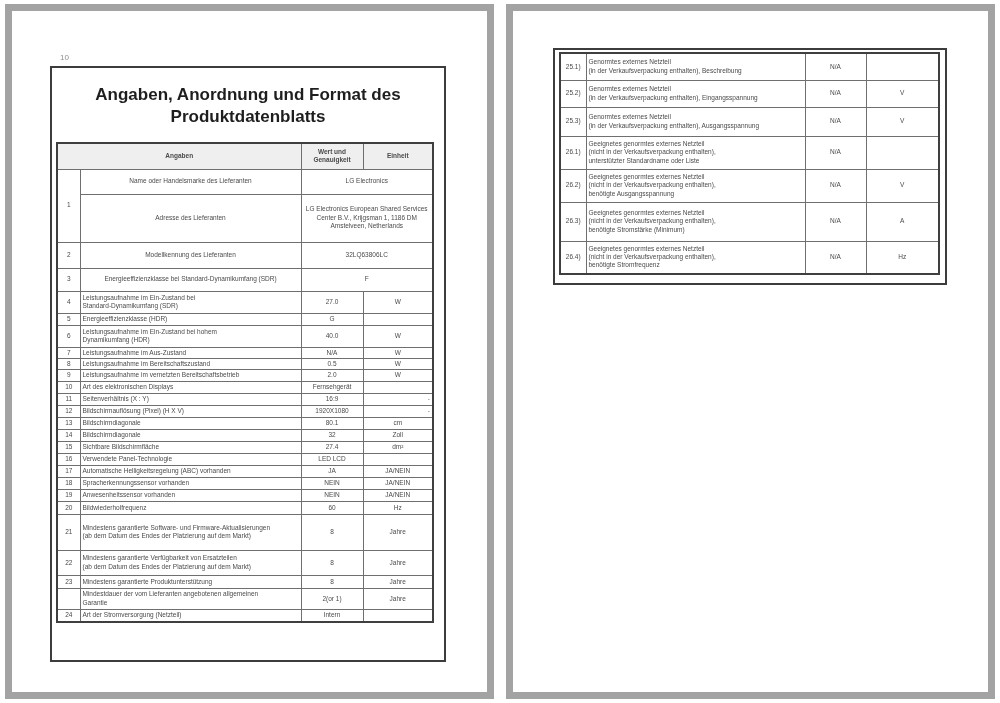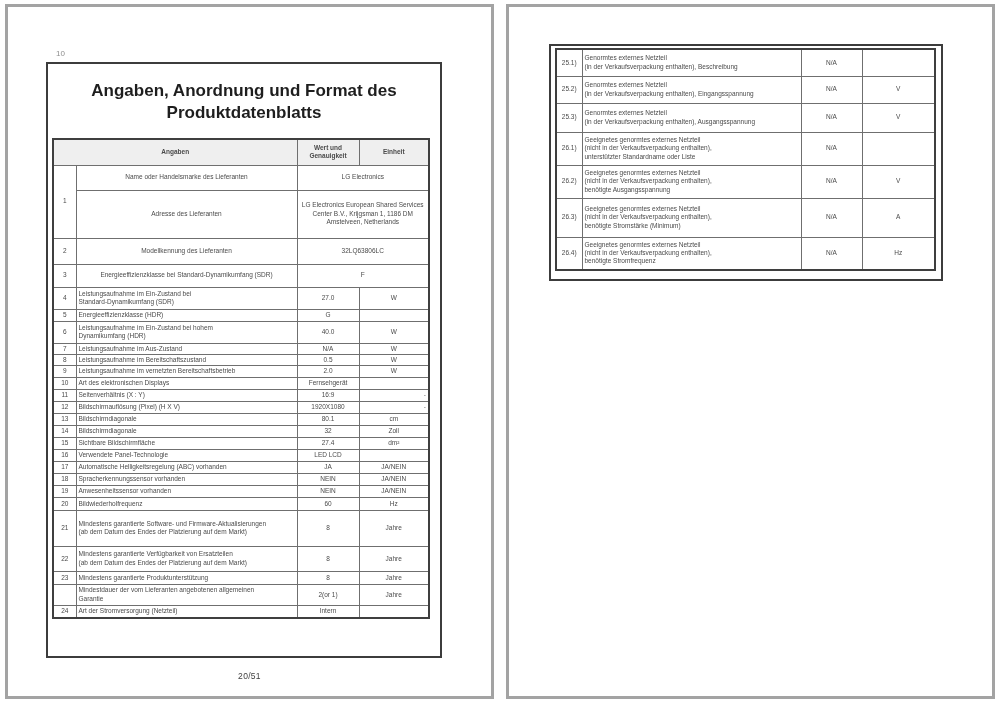--- a/index.html
+++ b/index.html
@@ -1,20 +1,20 @@
 <!DOCTYPE html>
 <html><head>
 <meta charset="utf-8">
 <style>
   * { margin:0; padding:0; box-sizing:border-box; }
   html,body { background:#ffffff; }
   body { font-family:"Liberation Sans","DejaVu Sans",sans-serif; color:#4a4a4a; }
   .canvas { position:relative; width:1000px; height:703px; background:#ffffff; overflow:hidden; }
 
-  .page { position:absolute; top:4px; height:695px; width:489px; background:#ffffff; border:3px solid #a3a3a3; }
+  .page { position:absolute; top:4px; height:695px; width:489px; background:#ffffff; border:7px solid #a3a3a3; }
   .page-left  { left:5px; }
   .page-right { left:506px; }
 
   .corner-label { position:absolute; left:48px; top:42px; font-size:8px; color:#8e8e8e; }
 
   .inner-frame { position:absolute; border:2px solid #3c3c3c; background:#ffffff; }
   .frame-left  { left:38px; top:55px; width:396px; height:596px; }
   .frame-right { left:40px; top:37px; width:394px; height:237px; }
 
   .doc-title { margin:16px auto 0 auto; width:330px; text-align:center;
@@ -219,21 +219,20 @@
         </tr>
         <tr style="height:13px">
           <td class="num">24</td>
           <td class="label">Art der Stromversorgung (Netzteil)</td>
           <td class="val">Intern</td>
           <td class="unit"></td>
         </tr>
       </tbody>
     </table>
 
-    <div class="page-footer">20/51</div>
   </div>
 
   <div class="page page-right">
 
     <div class="inner-frame frame-right"></div>
 
     <table class="spec right-table">
       <colgroup>
           <col style="width:26px">
           <col style="width:219px">

